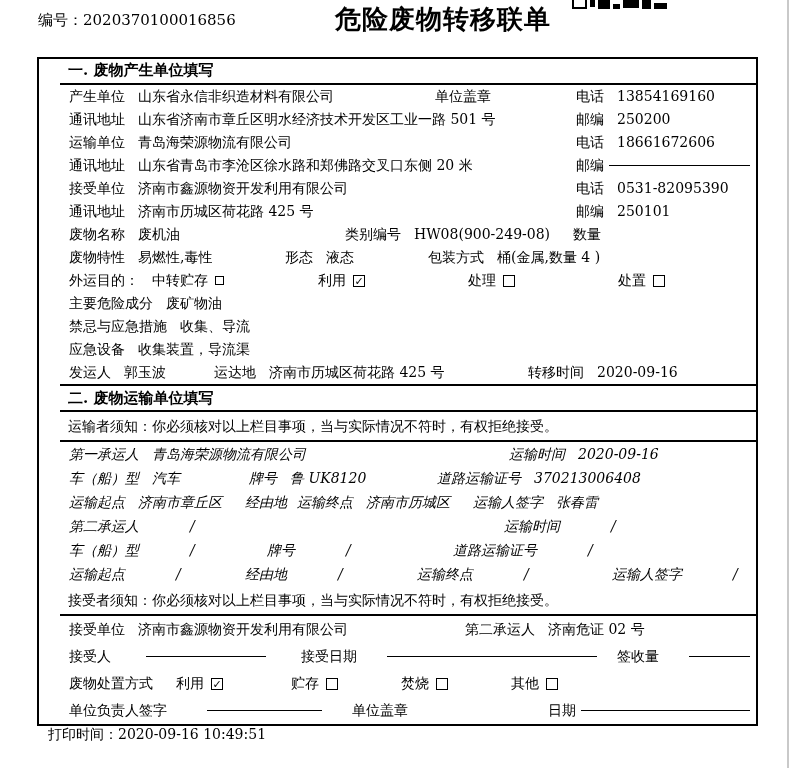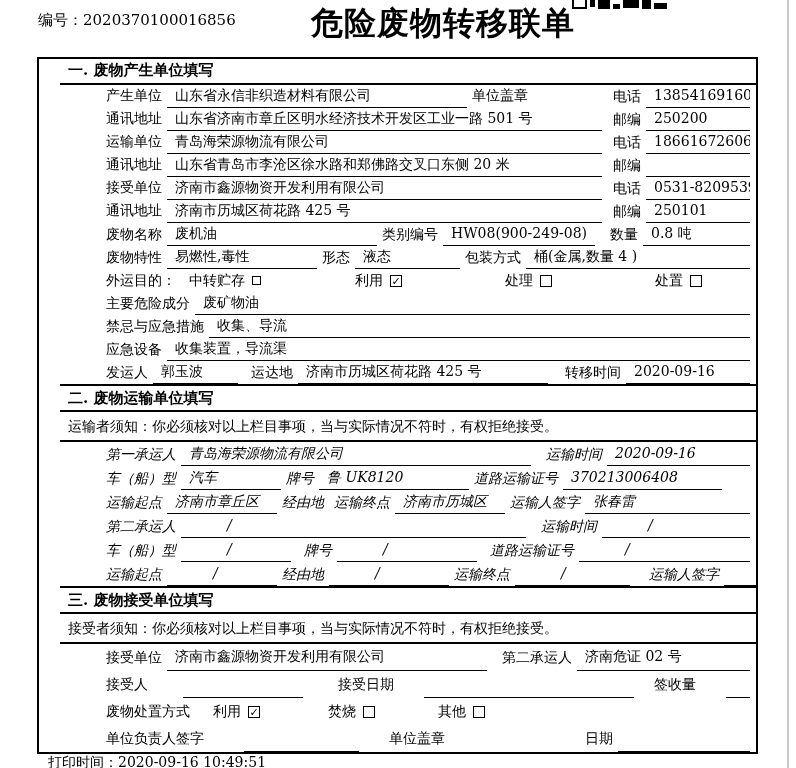--- a/index.html
+++ b/index.html
@@ -4,35 +4,35 @@
 <style>
   * { box-sizing: border-box; margin: 0; padding: 0; }
   html,body { width: 796px; height: 768px; background: #fff; overflow: hidden; }
   body { position: relative; color: #000;
          font-family: "DejaVu Serif", "Liberation Serif", serif; }
 
   
   .hdr { position: relative; height: 57px; }
   .docno { position: absolute; left: 38px; top: 11px; font-size: 15px; white-space: nowrap; }
   .title { position: absolute; left: 90px; right: 0; top: 2px; text-align: center;
-           font-size: 32px; font-weight: bold; letter-spacing: 1px; }
+           font-size: 26px; font-weight: bold; letter-spacing: 1px; }
   .artifact { position: absolute; left: 572px; top: 0; height: 10px;
               display: flex; align-items: flex-start; gap: 3px; overflow: hidden; }
   .frag { display: inline-block; }
 
   
   .tbl { margin-left: 37px; width: 721px; border: 2px solid #000; background: #fff; padding-left: 21px; }
   .sec-h { height: 26px; line-height: 23px; font-weight: bold; font-size: 15px;
            padding-left: 8px; border-bottom: 2px solid #000; }
   .sec-h.mid { border-top: 2px solid #000; height: 28px; line-height: 25px; }
   .notice { height: 30px; line-height: 28px; font-size: 14px; padding-left: 8px;
             border-bottom: 2px solid #000; white-space: nowrap; overflow: hidden; }
 
-  .row { display: flex; align-items: flex-end; height: 23px; line-height: 23px;
-         font-size: 14px; padding: 0 6px 0 4px; overflow: hidden; margin-left: 37px; }
+  .row { display: flex; align-items: center; height: 23px; line-height: 23px;
+         font-size: 14px; padding: 0 6px 0 4px; overflow: hidden; }
   .sec2 .row { height: 24px; line-height: 24px; font-style: italic; }
   .sec3 .row { height: 27px; line-height: 27px; }
 
   .lb { white-space: nowrap; padding: 0 5px; flex: 0 0 auto; }
   .ul { border-bottom: 1px solid #000; white-space: nowrap; overflow: hidden;
         padding-left: 8px; flex: 0 0 auto; }
   .ul.fill { flex: 1 1 auto; }
   .left { display: flex; align-items: baseline; flex: 0 0 507px; overflow: hidden; }
   .left .ul.fill { margin-right: 6px; }
   .sl { padding-left: 46px; }
@@ -127,21 +127,20 @@
       <span class="lb">邮编</span>
       <span class="ul fill">250101</span>
     </div>
 
     <div class="row">
       <span class="lb">废物名称</span>
       <span class="ul" style="width:210px">废机油</span>
       <span class="lb">类别编号</span>
       <span class="ul" style="width:152px">HW08(900-249-08)</span>
       <span class="lb" style="margin-left:10px">数量</span>
-      <span class="ul fill">0.8 吨</span>
     </div>
 
     <div class="row">
       <span class="lb">废物特性</span>
       <span class="ul" style="width:150px">易燃性,毒性</span>
       <span class="lb">形态</span>
       <span class="ul" style="width:105px">液态</span>
       <span class="lb">包装方式</span>
       <span class="ul fill">桶(金属,数量 4 )</span>
     </div>
@@ -244,21 +243,20 @@
       <span class="lb">经由地</span>
       <span class="ul sl" style="width:120px">/</span>
       <span class="lb">运输终点</span>
       <span class="ul sl" style="width:115px">/</span>
       <span class="lb" style="margin-left:14px">运输人签字</span>
       <span class="ul fill sl">/</span>
     </div>
   </div>
 
   <div class="sec3">
-    <div class="sec-h mid">三. 废物接受单位填写</div>
     <div class="notice">接受者须知：你必须核对以上栏目事项，当与实际情况不符时，有权拒绝接受。</div>
 
     <div class="row">
       <span class="lb">接受单位</span>
       <span class="ul" style="width:320px">济南市鑫源物资开发利用有限公司</span>
       <span class="lb" style="margin-left:10px">第二承运人</span>
       <span class="ul fill">济南危证 02 号</span>
     </div>
 
     <div class="row">
@@ -271,20 +269,24 @@
     </div>
 
     <div class="row">
       <span class="lb">废物处置方式</span>
       <span class="sp" style="width:18px"></span>
       <span class="cbx" style="width:115px">
         <span>利用</span>
         <span class="cb"><span>✓</span></span>
       </span>
       <span class="cbx" style="width:110px">
+        <span>贮存</span>
+        <span class="cb"></span>
+      </span>
+      <span class="cbx" style="width:110px">
         <span>焚烧</span>
         <span class="cb"></span>
       </span>
       <span class="cbx">
         <span>其他</span>
         <span class="cb"></span>
       </span>
     </div>
 
     <div class="row">

